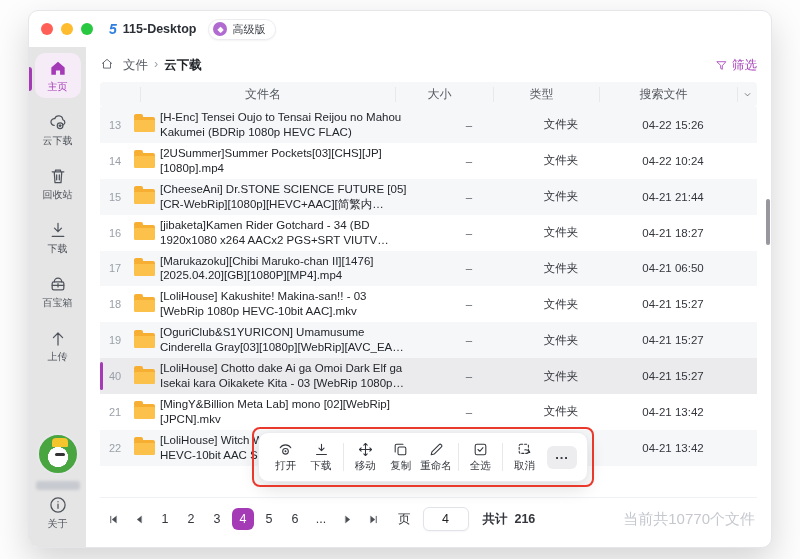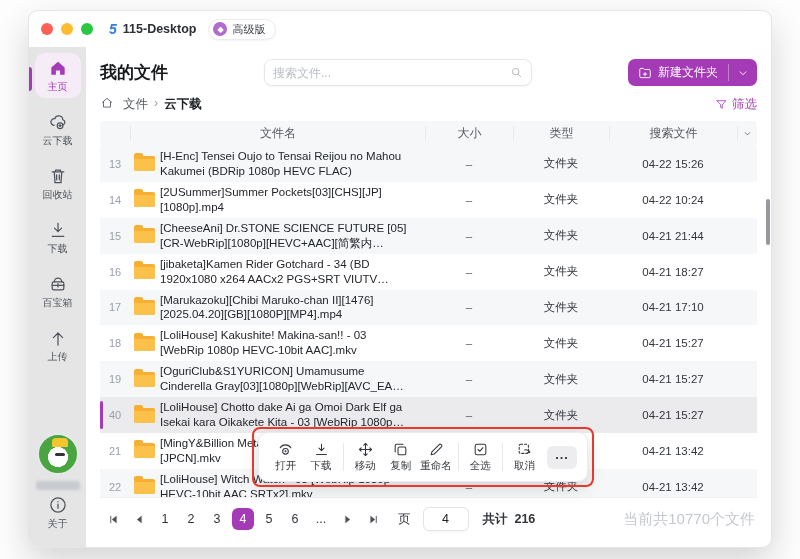--- a/index.html
+++ b/index.html
@@ -54,21 +54,21 @@
   .crumbrow { display:flex; align-items:flex-start; margin-top:10px; font-size:12.5px; color:#565b63; }
   .crumbrow svg { width:14px; height:14px; stroke:#565b63; fill:none; stroke-width:1.5; stroke-linecap:round; stroke-linejoin:round; }
   .crumb-root { margin-left:9px; cursor:pointer; }
   .crumb-sep { margin:0 6px; color:#9aa0a8; }
   .crumb-cur { font-weight:bold; color:#1d2025; }
   .filter { margin-left:auto; display:flex; align-items:center; gap:4px; color:#a43ab6; font-size:12.5px; cursor:pointer; }
   .filter svg { width:13px; height:13px; stroke:#a43ab6; fill:none; stroke-width:1.5; }
 
   
   .tbl { margin-top:8px; flex:1; display:flex; flex-direction:column; min-height:0; }
-  .thead { display:grid; grid-template-columns:30px 1fr 88px 96px 128px 20px; background:#f6f7f9; border-radius:4px; height:25px; align-items:center; flex:0 0 auto; }
+  .thead { display:grid; grid-template-columns:30px 1fr 88px 96px 128px 20px; background:#f6f7f9; border-radius:4px; height:25px; align-items:center; flex:0 0 auto;gap:10px; }
   .thead .th { font-size:12px; color:#55595f; text-align:center; border-left:1px solid #e7e9ed; height:15px; line-height:15px; }
   .thead .th:first-child { border-left:none; }
   .thead .sortchev { display:flex; justify-content:center; border-left:1px solid #e7e9ed; height:15px; align-items:center; }
   .thead svg { width:11px; height:11px; stroke:#555; fill:none; stroke-width:1.6; stroke-linecap:round; }
   .rows { flex:1; overflow:hidden; }
   .row { display:grid; grid-template-columns:30px 30px 1fr 88px 96px 128px 20px; align-items:center; padding:3px 0; position:relative; min-height:25px; cursor:default; }
   .row.shaded { background:#f6f7f9; }
   .row.selected { background:#ebebee; }
   .row.selected::before { content:""; position:absolute; left:0; top:4px; bottom:4px; width:3px; background:#a43ab6; border-radius:2px; }
   .row .num { font-size:11px; color:#9aa0a8; text-align:center; }
@@ -175,45 +175,20 @@
             <svg viewBox="0 0 24 24">
                 <circle cx="12" cy="12" r="8.5"></circle>
                 <path d="M12 11v5M12 8v.2"></path>
               </svg>
             <span class="lbl">关于</span>
           </div>
         </div>
       </aside>
 
       <main class="main">
-        <div class="hdr">
-          <span class="page-title">我的文件</span>
-          <div class="searchbox">
-            <input type="text" placeholder="搜索文件..." style="">
-            <svg viewBox="0 0 24 24">
-                <circle cx="10.5" cy="10.5" r="6"></circle>
-                <path d="M15 15l5 5"></path>
-              </svg>
-          </div>
-          <div class="newfolder">
-            <div class="mainpart">
-              <svg viewBox="0 0 24 24">
-                  <path d="M3 6a2 2 0 0 1 2-2h4l2 2h8a2 2 0 0 1 2 2v10a2 2 0 0 1-2 2H5a2 2 0 0 1-2-2z"></path>
-                  <path d="M12 11v6M9 14h6"></path>
-                </svg>
-              <span>新建文件夹</span>
-            </div>
-            <div class="sep"></div>
-            <div class="chev">
-              <svg viewBox="0 0 24 24">
-                  <path d="M7 10l5 5 5-5"></path>
-                </svg>
-            </div>
-          </div>
-        </div>
 
         <div class="crumbrow">
           <svg viewBox="0 0 24 24">
               <path d="M4 11l8-7 8 7"></path>
               <path d="M6 10v9h12v-9"></path>
             </svg>
           <span class="crumb-root">文件</span>
           <span class="crumb-sep">›</span>
           <span class="crumb-cur">云下载</span>
           <div class="filter">
@@ -277,21 +252,21 @@
     <span class="ftime">04-21 18:27</span>
     <span></span>
   </div>
 
   <div class="row shaded">
     <span class="num">17</span>
     <span class="folder-ic"></span>
     <span class="fname">[Marukazoku][Chibi Maruko-chan II][1476][2025.04.20][GB][1080P][MP4].mp4</span>
     <span class="fsize">–</span>
     <span class="ftype">文件夹</span>
-    <span class="ftime">04-21 17:10</span>
+    <span class="ftime">04-21 06:50</span>
     <span></span>
   </div>
 
   <div class="row">
     <span class="num">18</span>
     <span class="folder-ic"></span>
     <span class="fname">[LoliHouse] Kakushite! Makina-san!! - 03 [WebRip 1080p HEVC-10bit AAC].mkv</span>
     <span class="fsize">–</span>
     <span class="ftype">文件夹</span>
     <span class="ftime">04-21 15:27</span>

